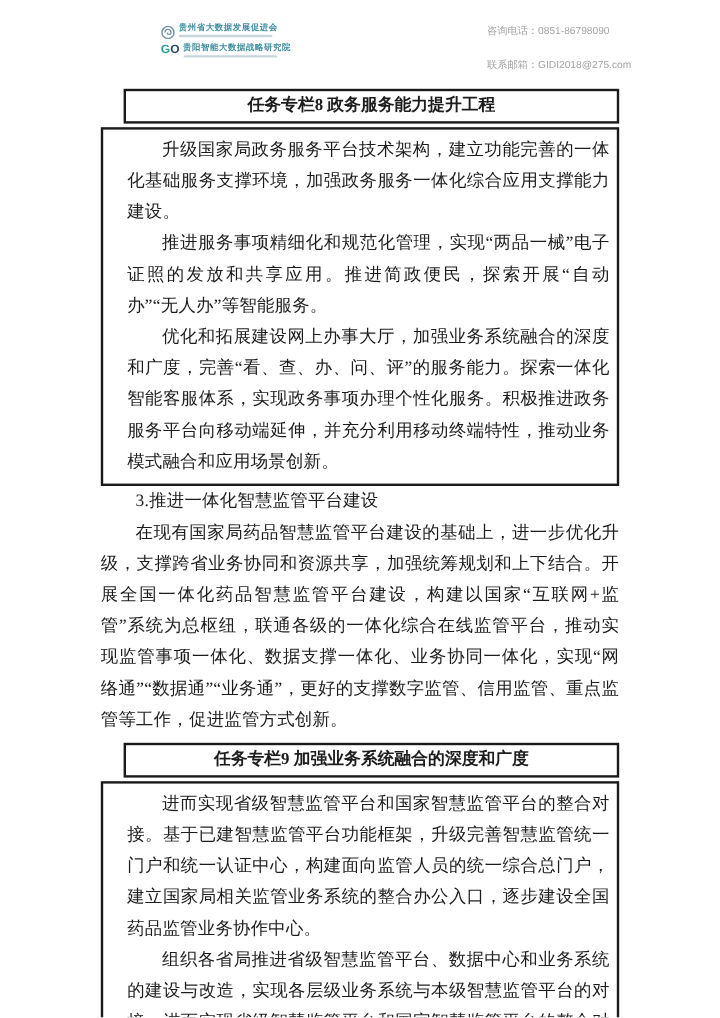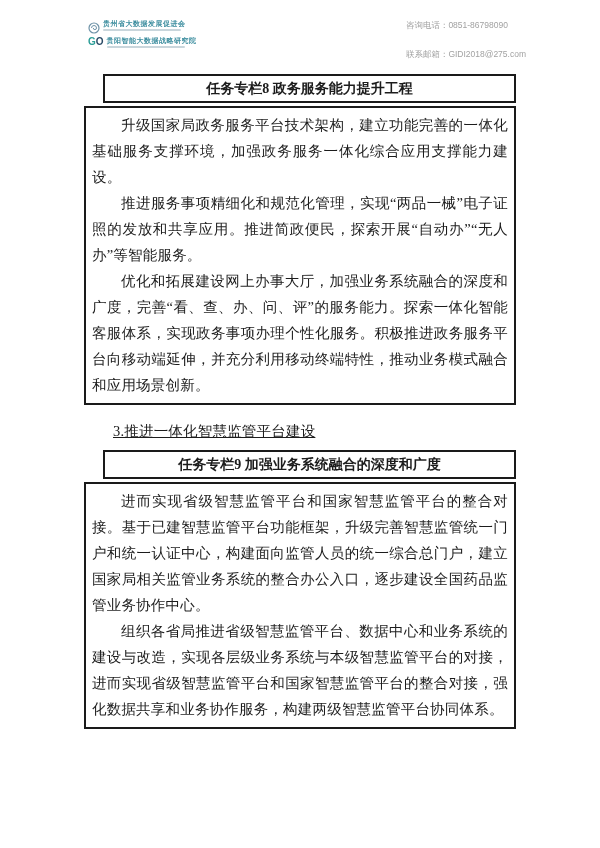--- a/index.html
+++ b/index.html
@@ -7,50 +7,50 @@
     position:relative;
     width:600px;height:848px;
     background:#ffffff;
     font-family:"Liberation Serif","DejaVu Serif",serif;
     color:#1c1c1c;
     overflow:hidden;
   }
   
   .header{position:absolute;top:20px;left:88px;right:74px;display:flex;justify-content:space-between;align-items:flex-start;}
   .logos{display:flex;flex-direction:column;gap:5px;}
-  .logo-row{display:flex;align-items:flex-start;gap:3px;}
+  .logo-row{display:flex;align-items:flex-start;gap:3px;margin-left:46px;}
   .logo-mark{width:12px;height:12px;flex:0 0 auto;}
   .logo-text-wrap{display:flex;flex-direction:column;gap:1px;}
   .logo-cn{font-family:"Liberation Sans","DejaVu Sans",sans-serif;font-size:7px;line-height:8px;color:#3f8fa0;letter-spacing:.5px;font-weight:bold;}
   .logo-sub{width:78px;height:2px;background:#c9d6dc;border-radius:1px;}
   .logo-go{font-family:"Liberation Sans","DejaVu Sans",sans-serif;font-size:10px;line-height:10px;font-weight:bold;color:#2c9e98;}
   .logo-go .o{color:#2a4a66;}
   .contact{display:flex;flex-direction:column;gap:18px;font-family:"Liberation Sans","DejaVu Sans",sans-serif;font-size:8.5px;line-height:11px;color:#a2a2a2;}
   
   .content{position:absolute;left:84px;top:74px;width:432px;}
   .task-box-title{
     border:2px solid #1a1a1a;
     height:25px;line-height:25px;
     text-align:center;font-weight:bold;font-size:14px;
     margin-bottom:3px;
     box-sizing:content-box;
     margin-left:19px;
   }
   .task-box-body{
     border:2px solid #1a1a1a;
-    padding:4px 6px 5px 6px;
+    padding:4px 6px 5px 20px;
   }
   .task-box-body p, .section p{
     margin:0;
     font-size:14.5px;line-height:26px;
     text-align:justify;
     text-indent:2em;
     letter-spacing:.2px;
   }
-  .section{margin-top:13px;text-decoration:underline;}
+  .section{}
   .section-heading{
     font-size:14.5px;line-height:26px;
     text-indent:2em;margin:0;
   }
   .box9{margin-top:6px;}
 </style>
 </head>
 <body>
 
 <div class="page">
@@ -89,20 +89,21 @@
       <div class="task-box-title">任务专栏8 政务服务能力提升工程</div>
       <div class="task-box-body">
         <p>升级国家局政务服务平台技术架构，建立功能完善的一体化基础服务支撑环境，加强政务服务一体化综合应用支撑能力建设。</p>
         <p>推进服务事项精细化和规范化管理，实现“两品一械”电子证照的发放和共享应用。推进简政便民，探索开展“自动办”“无人办”等智能服务。</p>
         <p>优化和拓展建设网上办事大厅，加强业务系统融合的深度和广度，完善“看、查、办、问、评”的服务能力。探索一体化智能客服体系，实现政务事项办理个性化服务。积极推进政务服务平台向移动端延伸，并充分利用移动终端特性，推动业务模式融合和应用场景创新。</p>
       </div>
     </div>
 
     <div class="section">
       <p class="section-heading">3.推进一体化智慧监管平台建设</p>
+      <p>在现有国家局药品智慧监管平台建设的基础上，进一步优化升级，支撑跨省业务协同和资源共享，加强统筹规划和上下结合。开展全国一体化药品智慧监管平台建设，构建以国家“互联网+监管”系统为总枢纽，联通各级的一体化综合在线监管平台，推动实现监管事项一体化、数据支撑一体化、业务协同一体化，实现“网络通”“数据通”“业务通”，更好的支撑数字监管、信用监管、重点监管等工作，促进监管方式创新。</p>
     </div>
 
     <div class="box9">
       <div class="task-box-title">任务专栏9 加强业务系统融合的深度和广度</div>
       <div class="task-box-body">
         <p>进而实现省级智慧监管平台和国家智慧监管平台的整合对接。基于已建智慧监管平台功能框架，升级完善智慧监管统一门户和统一认证中心，构建面向监管人员的统一综合总门户，建立国家局相关监管业务系统的整合办公入口，逐步建设全国药品监管业务协作中心。</p>
         <p>组织各省局推进省级智慧监管平台、数据中心和业务系统的建设与改造，实现各层级业务系统与本级智慧监管平台的对接，进而实现省级智慧监管平台和国家智慧监管平台的整合对接，强化数据共享和业务协作服务，构建两级智慧监管平台协同体系。</p>
       </div>
     </div>
 

